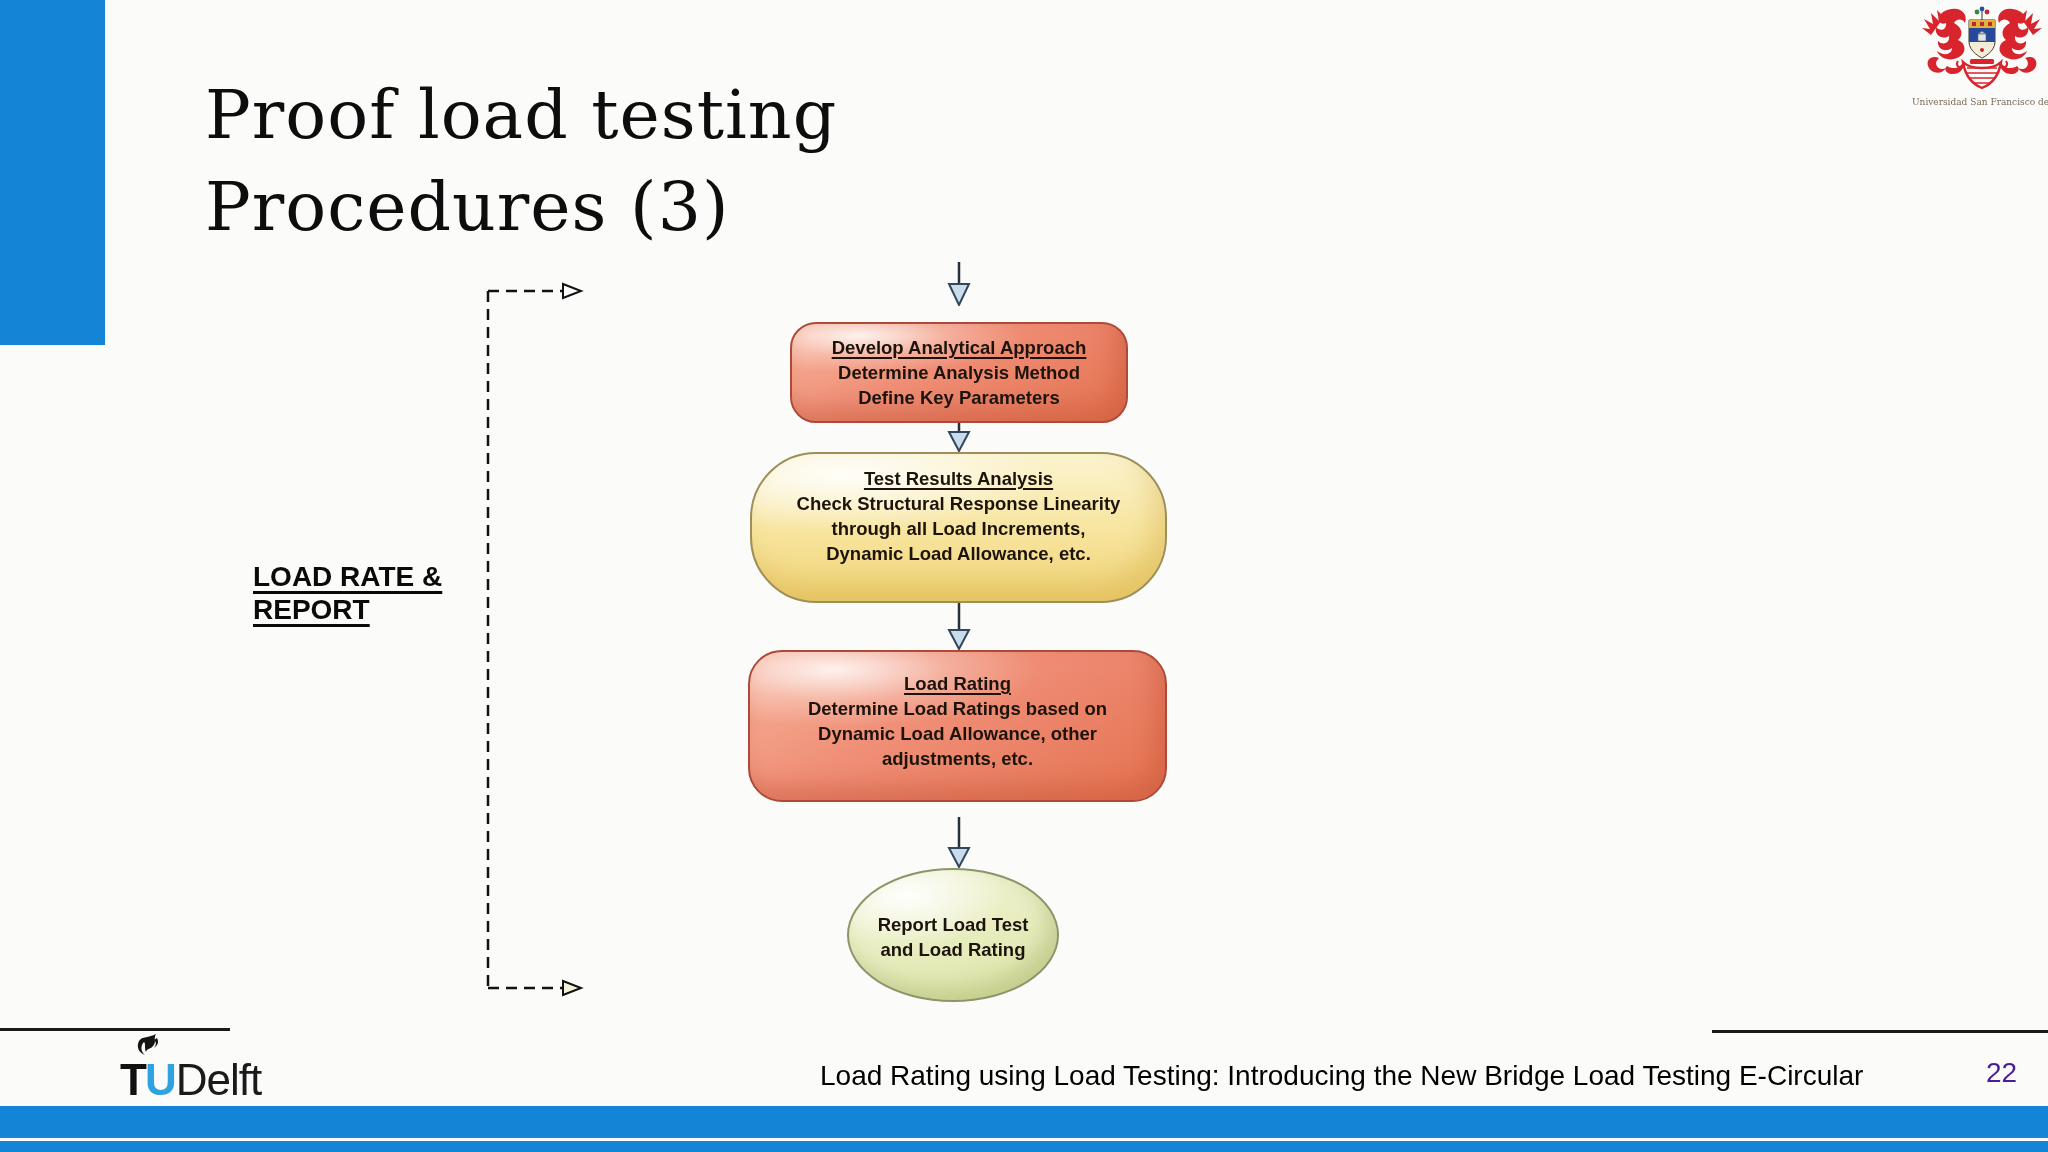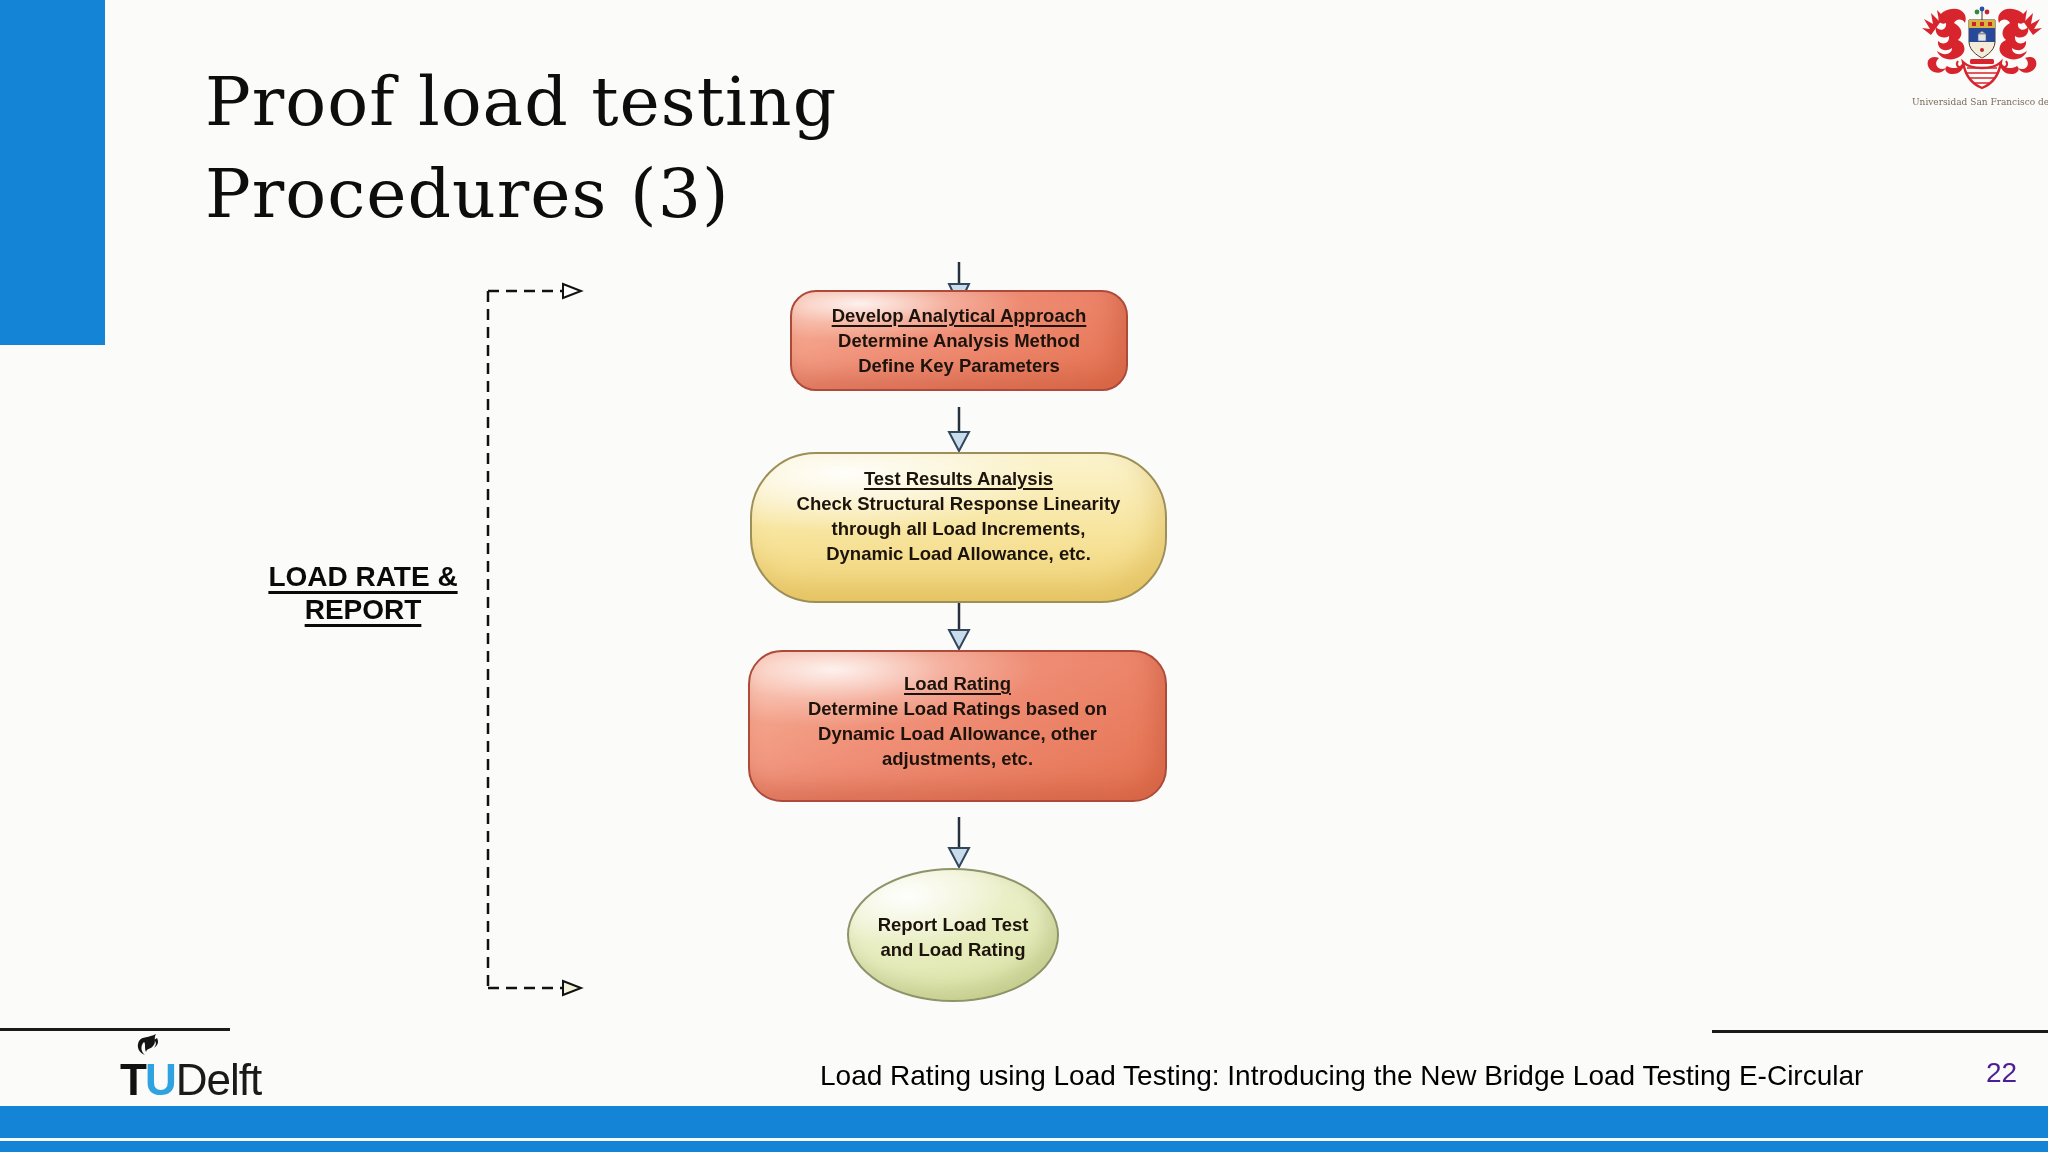--- a/index.html
+++ b/index.html
@@ -4,31 +4,31 @@
 <style>
   html,body{margin:0;padding:0;}
   body{width:2048px;height:1152px;position:relative;overflow:hidden;
        background:#fbfbfa;font-family:"Liberation Sans",sans-serif;color:#141414;}
   .abs{position:absolute;}
 
   
   .left-bar{left:0;top:0;width:105px;height:345px;background:#1484d7;}
 
   
-  .title{left:205px;top:56px;font-family:"DejaVu Serif",serif;font-size:68px;
+  .title{left:205px;top:69px;font-family:"DejaVu Serif",serif;font-size:68px;
          line-height:92px;color:#0d0d0d;letter-spacing:1px;}
 
   
   .crest{left:1912px;top:4px;width:140px;text-align:center;}
   .crest svg{display:block;margin:0 auto;}
   .crest-caption{font-family:"DejaVu Serif",serif;font-size:9px;color:#7a6a58;
                  white-space:nowrap;margin-top:1px;}
 
   
-  .bracket-label{left:253px;top:560px;width:220px;text-align:center;
+  .bracket-label{left:253px;top:560px;width:220px;
                  font-size:28px;font-weight:700;line-height:33px;color:#0a0a0a;}
   .bracket-label div{text-decoration:underline;text-decoration-thickness:3px;text-underline-offset:5px;}
 
   
   .node{box-sizing:border-box;text-align:center;font-weight:700;
         font-size:18.5px;line-height:25px;color:#1c140c;}
   .node-title{text-decoration:underline;text-decoration-thickness:2px;text-underline-offset:3px;}
   .node-salmon{border:2px solid #ad4a3a;border-radius:26px;
     background:
       radial-gradient(90% 70% at 20% 12%, rgba(255,255,255,.85) 0%, rgba(255,255,255,.25) 30%, rgba(255,255,255,0) 55%),
@@ -134,21 +134,21 @@
 </svg>
 <svg class="abs" style="left:941px;top:603px;" width="36" height="47">
   <line x1="18" y1="0" x2="18" y2="29" stroke="#26303c" stroke-width="2.5"></line>
   <polygon points="8,27 28,27 18,46" fill="#c9dcec" stroke="#33475c" stroke-width="2"></polygon>
 </svg>
 <svg class="abs" style="left:941px;top:817px;" width="36" height="51">
   <line x1="18" y1="0" x2="18" y2="33" stroke="#26303c" stroke-width="2.5"></line>
   <polygon points="8,31 28,31 18,50" fill="#c9dcec" stroke="#33475c" stroke-width="2"></polygon>
 </svg>
 
-<div class="abs node node-salmon" style="left:790px;top:290px;width:338px;height:101px;padding-top:11px;">
+<div class="abs node node-salmon" style="left:790px;top:322px;width:338px;height:101px;padding-top:11px;">
   <div class="node-title">Develop Analytical Approach</div>
   <div>Determine Analysis Method</div>
   <div>Define Key Parameters</div>
 </div>
 
 <div class="abs node node-yellow" style="left:750px;top:452px;width:417px;height:151px;padding-top:12px;">
   <div class="node-title">Test Results Analysis</div>
   <div>Check Structural Response Linearity</div>
   <div>through all Load Increments,</div>
   <div>Dynamic Load Allowance, etc.</div>

